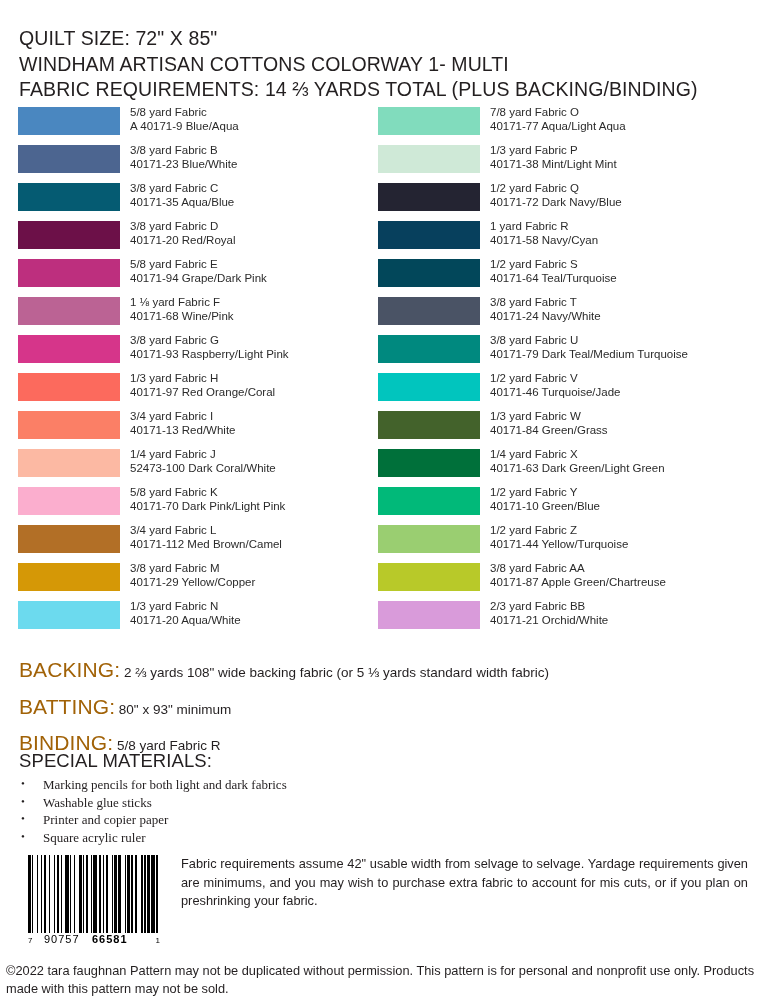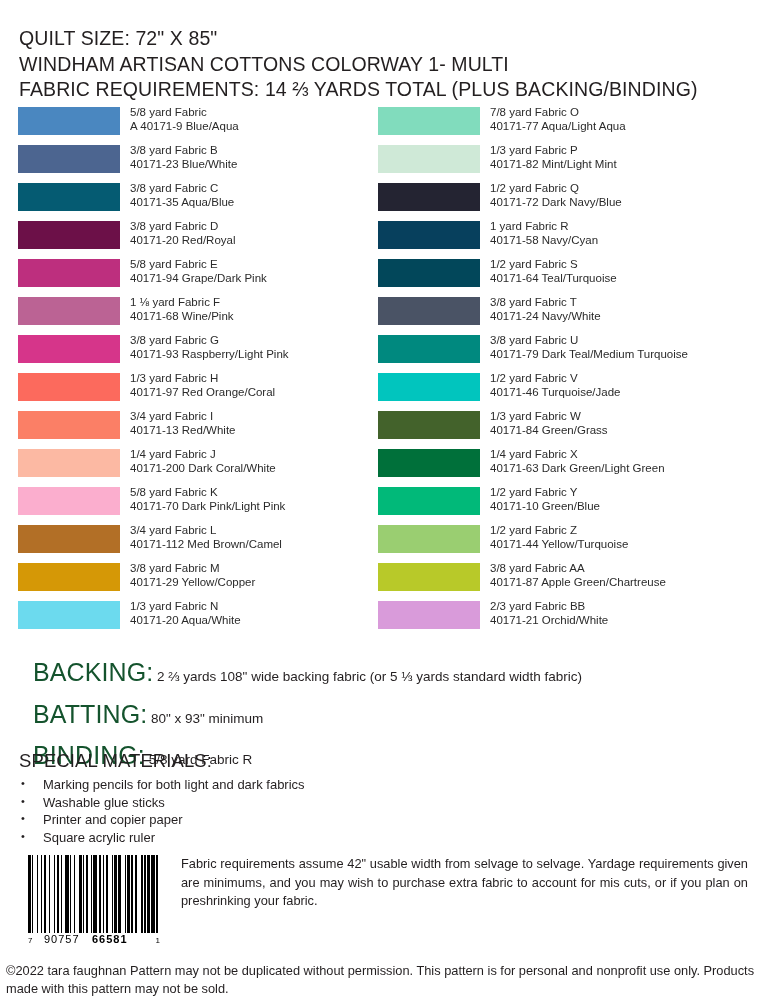--- a/index.html
+++ b/index.html
@@ -30,29 +30,29 @@
   .ftext{
     position:absolute;left:112px;top:-2px;
     font-size:11.5px;line-height:14.4px;color:#2b2b2b;
     white-space:nowrap;
   }
   .ftext .l2{display:block;text-align:right;}
 
   
   .reqs{position:absolute;left:19px;top:658px;width:730px;}
   .reqline{margin-bottom:12.5px;white-space:nowrap;}
-  .reqline .rlabel{font-size:25px;color:#14532d;letter-spacing:.1px;margin-left:14px;}
+  .reqline .rlabel{font-size:21px;color:#a16207;letter-spacing:.1px;}
   .reqline .rvalue{font-size:13.5px;color:#231f20;}
 
   .special{position:absolute;left:19px;top:750px;width:730px;}
   .special-title{font-size:18.5px;color:#231f20;letter-spacing:.1px;margin-bottom:4px;}
   .bullets{list-style:none;margin:0;padding:0;}
   .bullets li{
     position:relative;padding-left:24px;
-    font-size:13px;line-height:17.5px;color:#231f20;
+    font-size:13px;line-height:17.5px;color:#231f20;font-family:Liberation Serif, serif;
   }
   .bullets li::before{
     content:"\2022";position:absolute;left:2px;top:-1px;
     font-size:11px;color:#231f20;
   }
 
   
   .barcode-box{position:absolute;left:28px;top:855px;width:132px;height:90px;}
   .bars{position:absolute;left:0;top:0;width:132px;height:78px;display:flex;align-items:flex-start;}
   .bars i{display:block;height:78px;background:#000;}
@@ -123,21 +123,21 @@
         <div class="frow">
           <div class="swatch" style="background: rgb(252, 106, 93);"></div>
           <div class="ftext"><span>1/3 yard Fabric H</span><span class="l2">40171-97 Red Orange/Coral</span></div>
         </div>
         <div class="frow">
           <div class="swatch" style="background: rgb(251, 127, 102);"></div>
           <div class="ftext"><span>3/4 yard Fabric I</span><span class="l2">40171-13 Red/White</span></div>
         </div>
         <div class="frow">
           <div class="swatch" style="background: rgb(252, 185, 163);"></div>
-          <div class="ftext"><span>1/4 yard Fabric J</span><span class="l2">40171-200 Dark Coral/White</span></div>
+          <div class="ftext"><span>1/4 yard Fabric J</span><span class="l2">52473-100 Dark Coral/White</span></div>
         </div>
         <div class="frow">
           <div class="swatch" style="background: rgb(251, 174, 206);"></div>
           <div class="ftext"><span>5/8 yard Fabric K</span><span class="l2">40171-70 Dark Pink/Light Pink</span></div>
         </div>
         <div class="frow">
           <div class="swatch" style="background: rgb(178, 111, 38);"></div>
           <div class="ftext"><span>3/4 yard Fabric L</span><span class="l2">40171-112 Med Brown/Camel</span></div>
         </div>
         <div class="frow">
@@ -149,21 +149,21 @@
           <div class="ftext"><span>1/3 yard Fabric N</span><span class="l2">40171-20 Aqua/White</span></div>
         </div>
       </div>
     <div class="col col-right">
         <div class="frow">
           <div class="swatch" style="background: rgb(129, 220, 189);"></div>
           <div class="ftext"><span>7/8 yard Fabric O</span><span class="l2">40171-77 Aqua/Light Aqua</span></div>
         </div>
         <div class="frow">
           <div class="swatch" style="background: rgb(207, 233, 215);"></div>
-          <div class="ftext"><span>1/3 yard Fabric P</span><span class="l2">40171-82 Mint/Light Mint</span></div>
+          <div class="ftext"><span>1/3 yard Fabric P</span><span class="l2">40171-38 Mint/Light Mint</span></div>
         </div>
         <div class="frow">
           <div class="swatch" style="background: rgb(36, 36, 50);"></div>
           <div class="ftext"><span>1/2 yard Fabric Q</span><span class="l2">40171-72 Dark Navy/Blue</span></div>
         </div>
         <div class="frow">
           <div class="swatch" style="background: rgb(7, 64, 93);"></div>
           <div class="ftext"><span>1 yard Fabric R</span><span class="l2">40171-58 Navy/Cyan</span></div>
         </div>
         <div class="frow">

